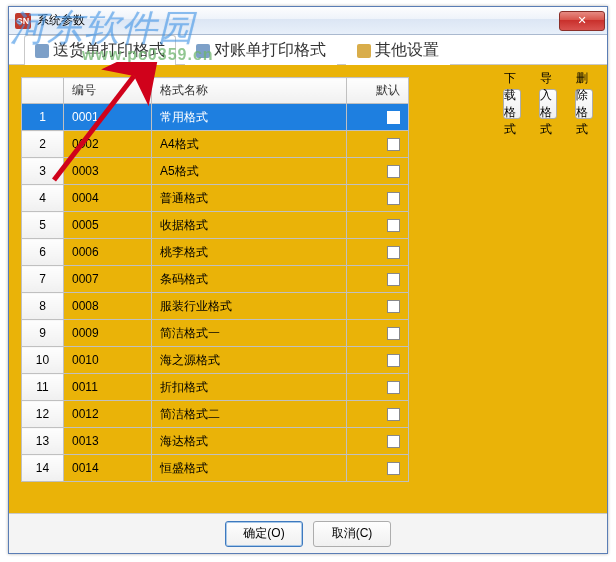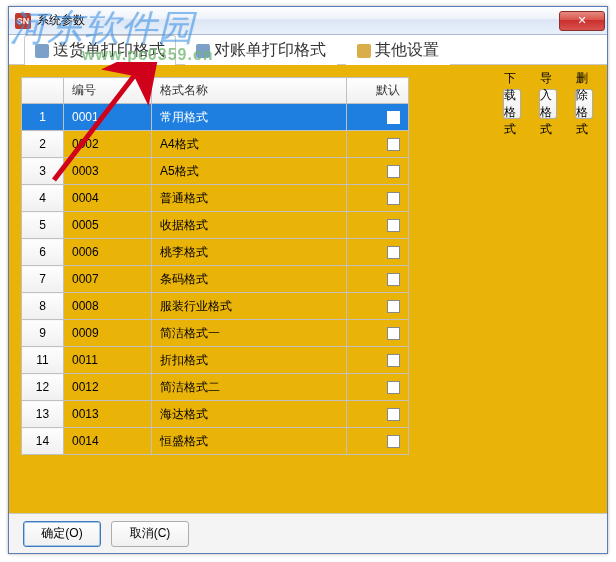--- a/index.html
+++ b/index.html
@@ -29,21 +29,21 @@
   th.defcol, td.defcol { width:62px; text-align:right; }
   tr.row td.numcol { background:linear-gradient(#fefefe,#f0f0f0); }
   tr.selected td { background:#1e7fe0; color:#fff; }
   tr.selected td.numcol { background:#1e7fe0; color:#fff; }
   .chk { display:inline-block; width:13px; height:13px; border:1px solid #888; background:#fff; vertical-align:middle; }
   tr.selected .chk { border-color:#fff; background:#fff; }
 
   .sidebar { position:absolute; right:14px; top:82px; width:90px; display:flex; flex-direction:row; gap:18px; }
   .btn { height:30px; border:1px solid #adadad; background:linear-gradient(#fefefe,#f0f0f0); font-size:12px; display:flex; align-items:center; justify-content:center; border-radius:3px; }
 
-  .footer { position:absolute; left:0; right:0; bottom:0; height:40px; border-top:1px solid #c9c9c9; display:flex; justify-content:flex-start; align-items:center; gap:10px; padding:4px 14px; background:#f4f4f4; }
+  .footer { position:absolute; left:0; right:0; bottom:0; height:40px; border-top:1px solid #c9c9c9; display:flex; justify-content:center; align-items:center; gap:10px; padding:4px 14px; background:#f4f4f4; }
   .footer .btn { width:78px; height:26px; }
   .footer .btn.primary { border:1px solid #3d79bf; box-shadow:inset 0 0 0 1px #a8c8e8; }
 
   
   .watermark { position:absolute; left:10px; top:4px; font-size:36px; font-style:italic; font-weight:normal; color:rgba(70,150,230,0.48); pointer-events:none; text-shadow:0 0 1px rgba(70,150,230,0.3); letter-spacing:1px; }
   .watermark-url { position:absolute; left:82px; top:46px; font-size:16px; color:rgba(110,180,110,0.75); font-weight:bold; letter-spacing:1px; pointer-events:none; }
 
   
   .arrow { position:absolute; left:38px; top:62px; pointer-events:none; }
 </style>
@@ -132,20 +132,26 @@
             <td>服装行业格式</td>
             <td class="defcol"><span class="chk"></span></td>
           </tr>
           <tr class="row">
             <td class="numcol">9</td>
             <td class="codecol">0009</td>
             <td>简洁格式一</td>
             <td class="defcol"><span class="chk"></span></td>
           </tr>
           <tr class="row">
+            <td class="numcol">10</td>
+            <td class="codecol">0010</td>
+            <td>海之源格式</td>
+            <td class="defcol"><span class="chk"></span></td>
+          </tr>
+          <tr class="row">
             <td class="numcol">11</td>
             <td class="codecol">0011</td>
             <td>折扣格式</td>
             <td class="defcol"><span class="chk"></span></td>
           </tr>
           <tr class="row">
             <td class="numcol">12</td>
             <td class="codecol">0012</td>
             <td>简洁格式二</td>
             <td class="defcol"><span class="chk"></span></td>

